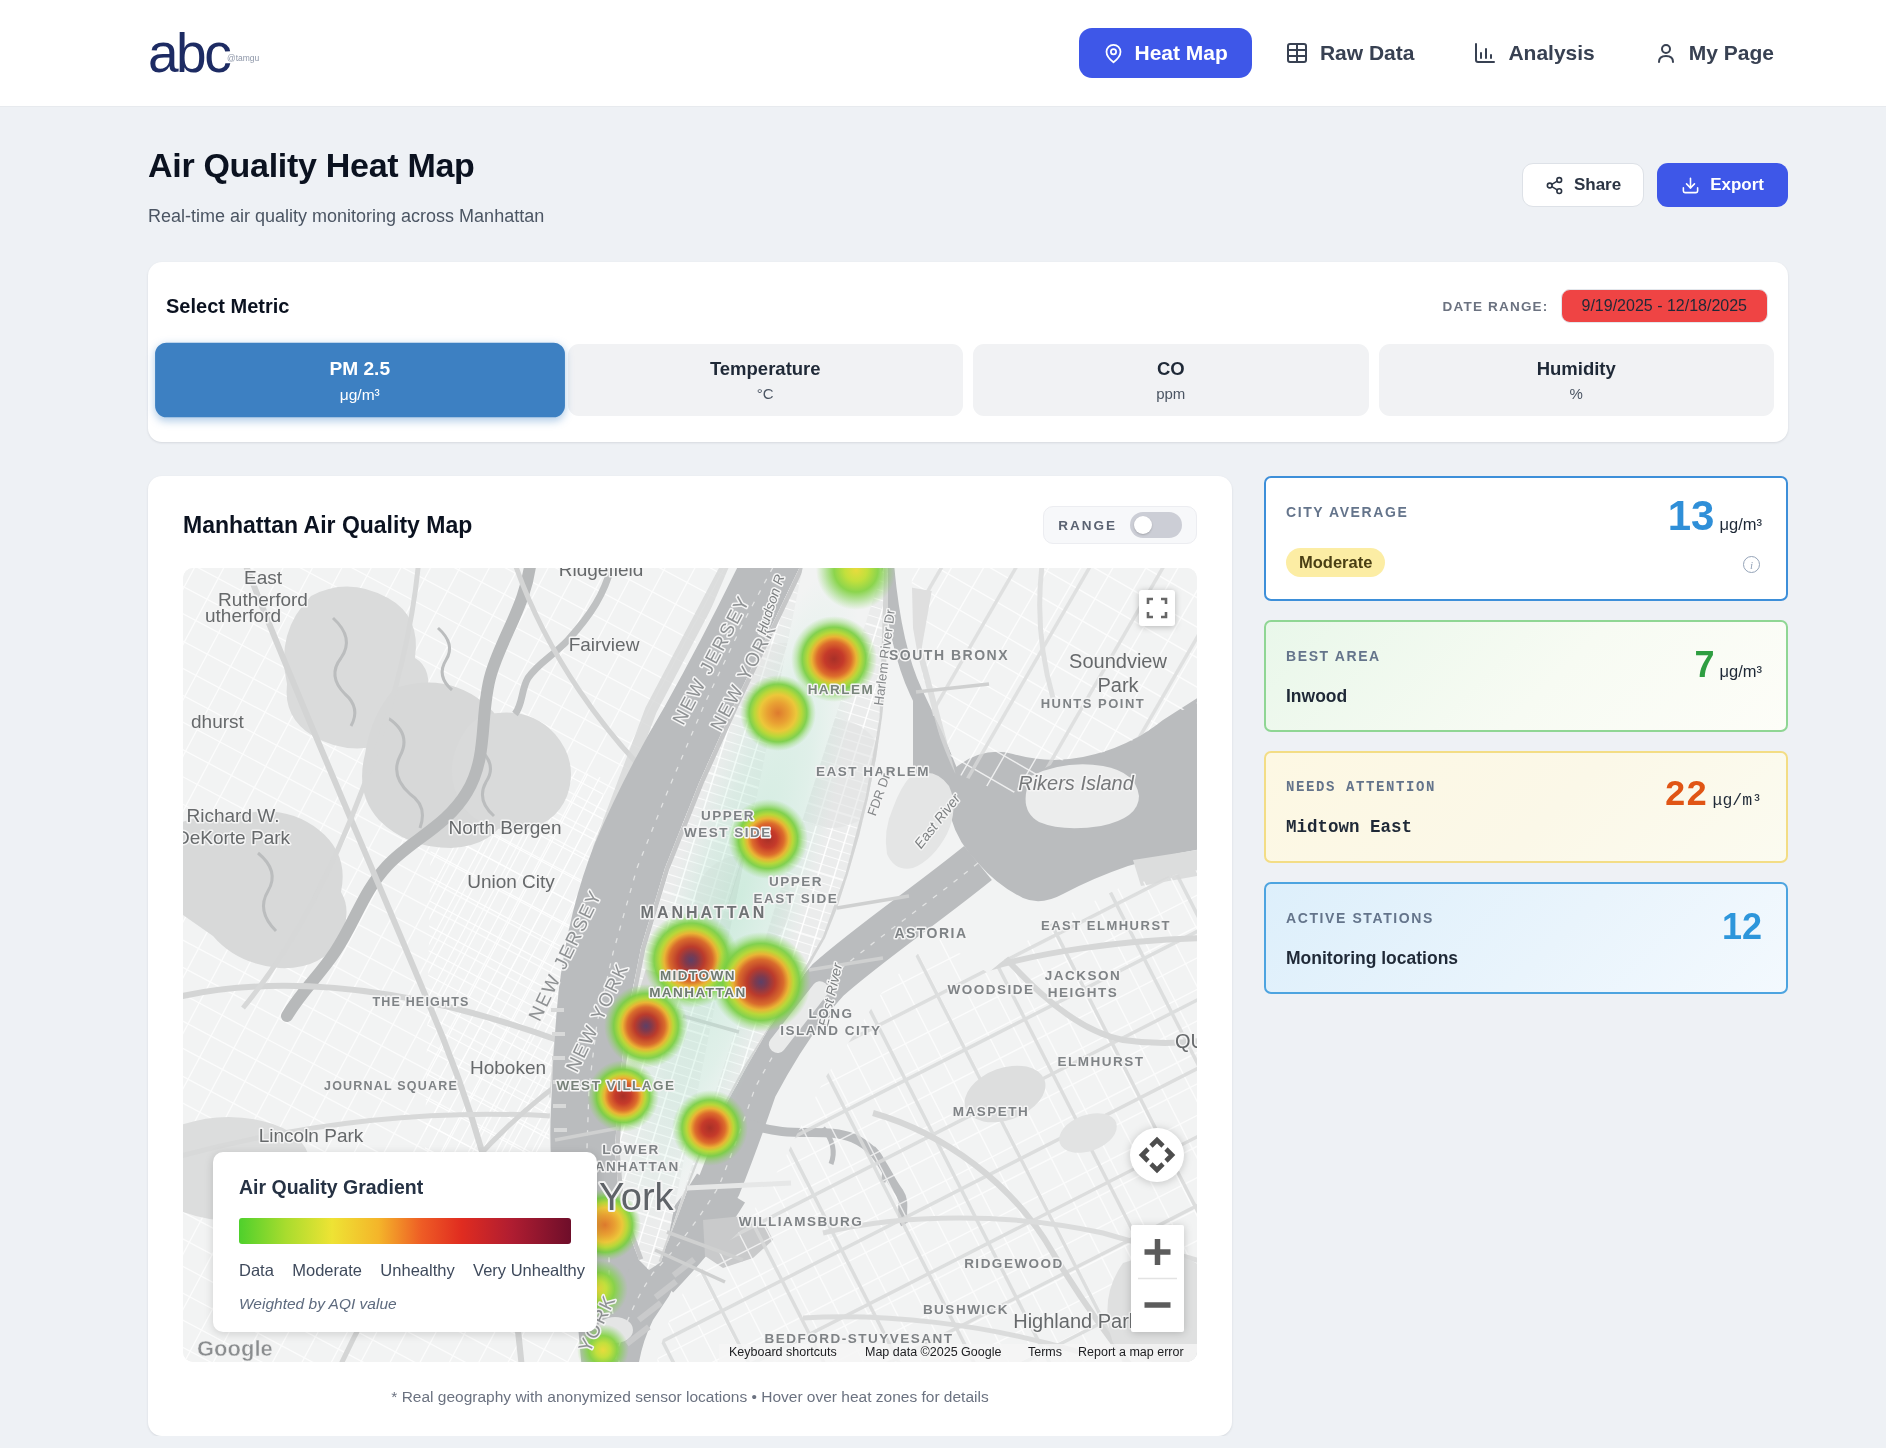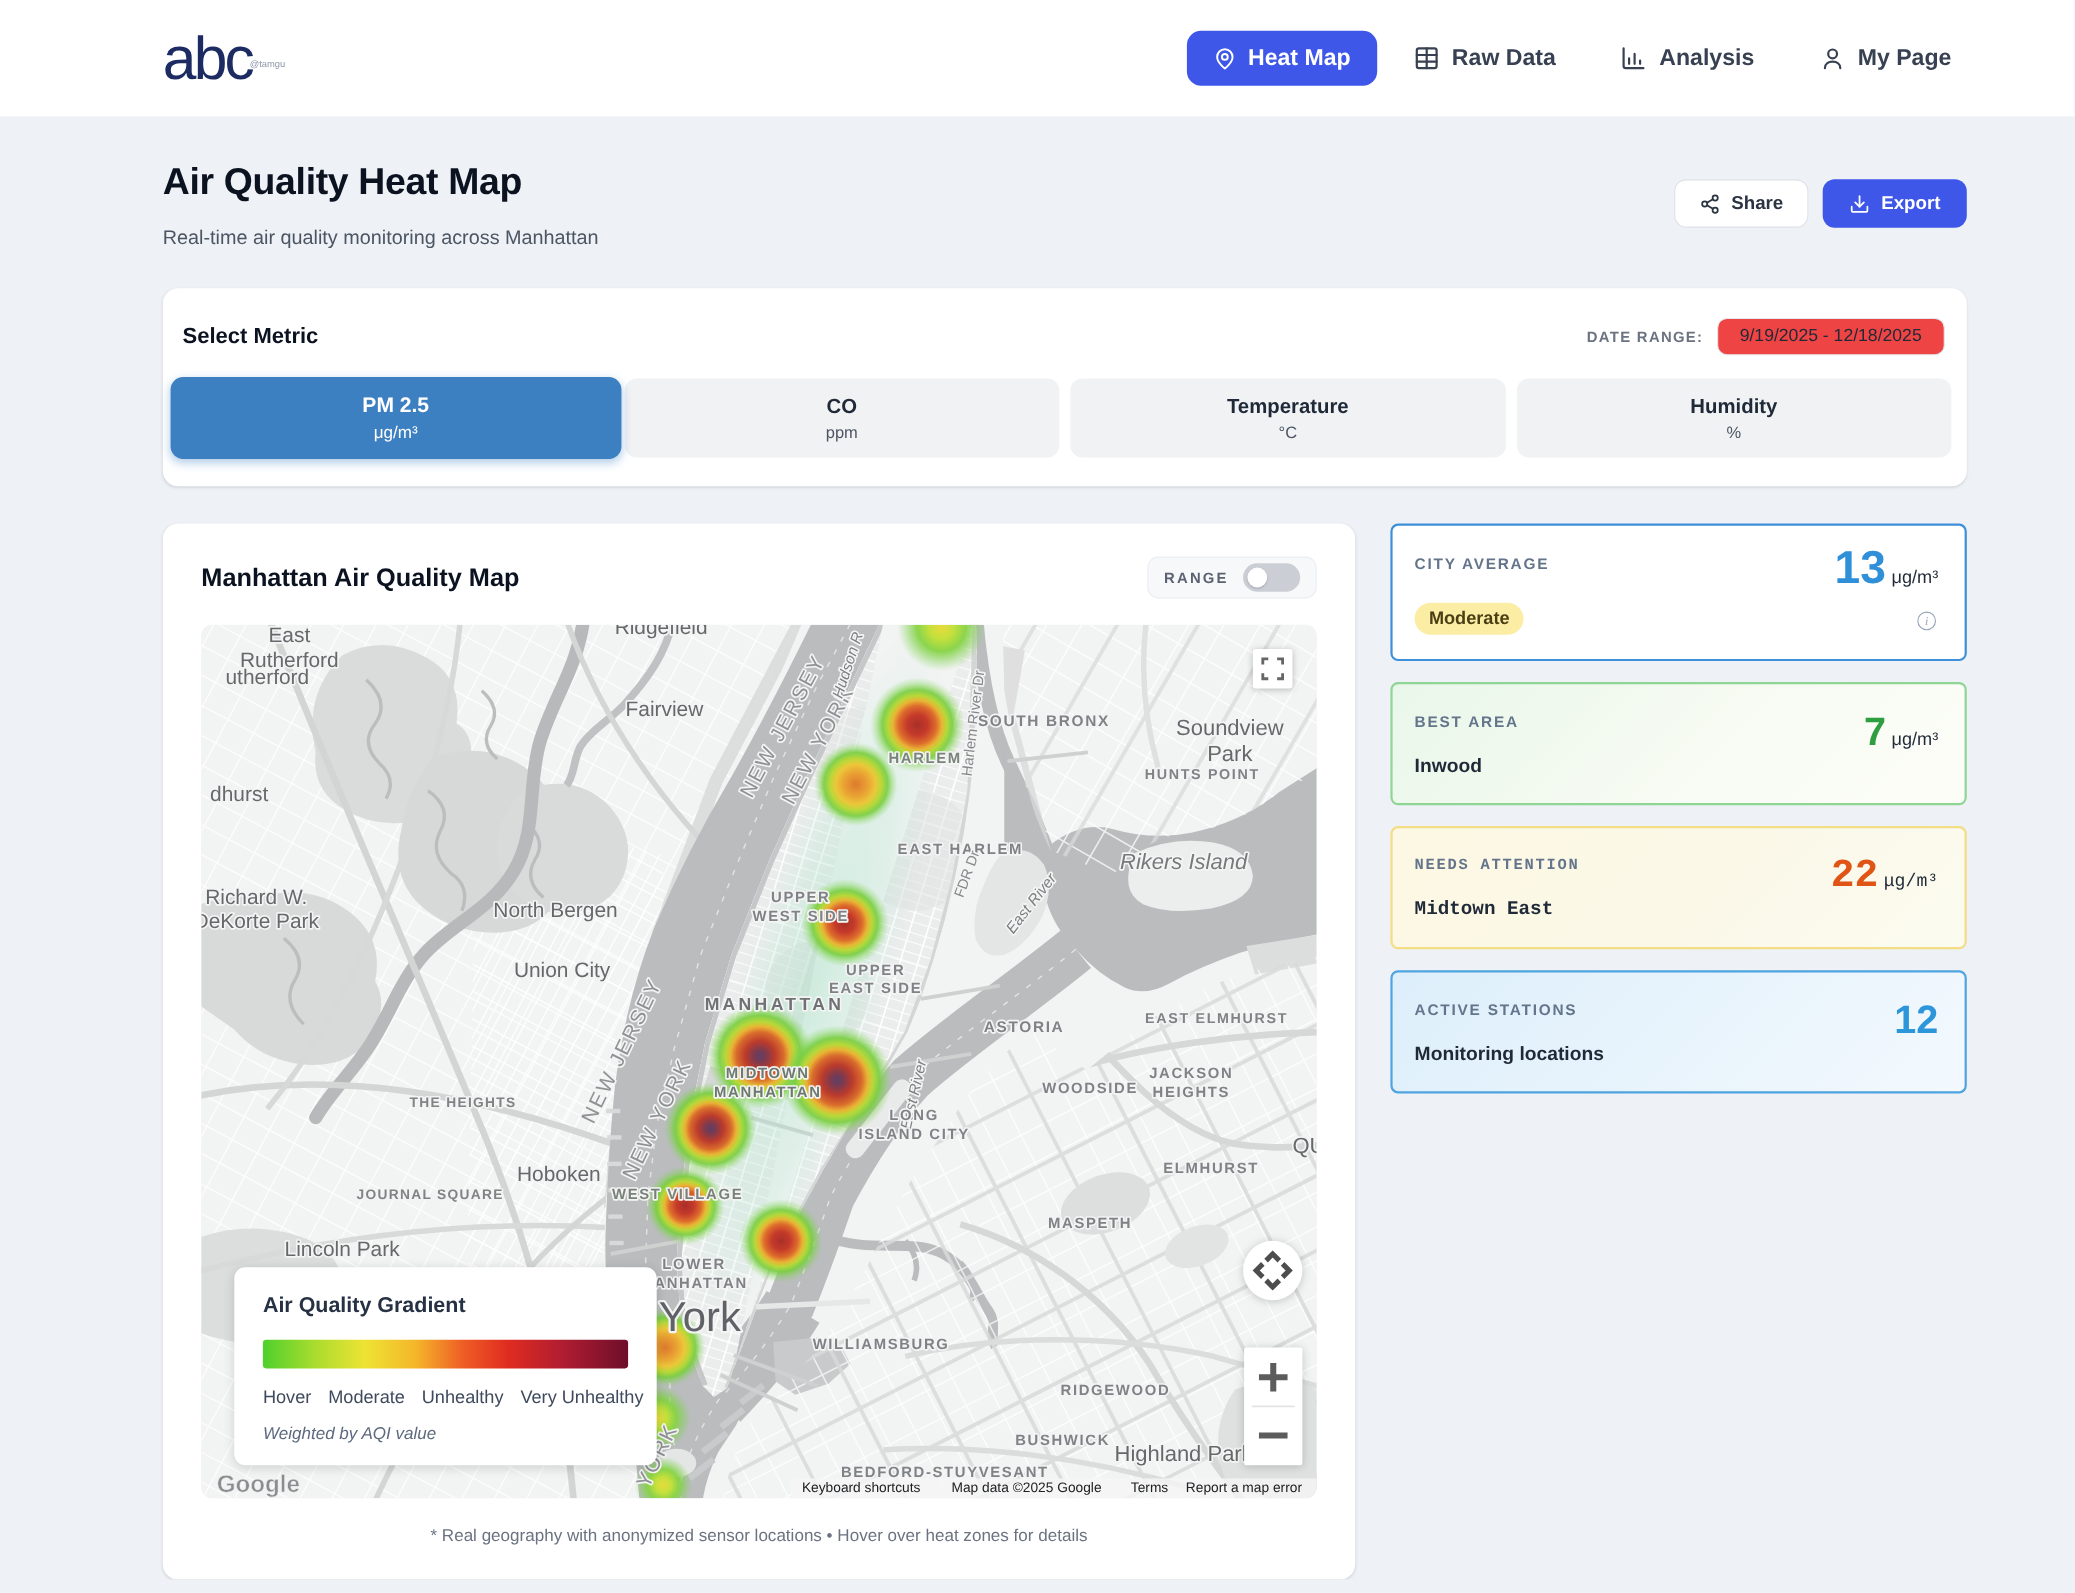--- a/index.html
+++ b/index.html
@@ -149,26 +149,26 @@
         <span class="lbl">DATE RANGE:</span>
         <span class="box">9/19/2025 - 12/18/2025</span>
       </div>
     </div>
     <div class="metric-btns">
       <div class="mbtn sel">
           <span class="t">PM 2.5</span>
           <span class="u">μg/m³</span>
         </div>
       <div class="mbtn">
+          <span class="t">Temperature</span>
+          <span class="u">°C</span>
+        </div>
+      <div class="mbtn">
           <span class="t">CO</span>
           <span class="u">ppm</span>
-        </div>
-      <div class="mbtn">
-          <span class="t">Temperature</span>
-          <span class="u">°C</span>
         </div>
       <div class="mbtn">
           <span class="t">Humidity</span>
           <span class="u">%</span>
         </div>
     </div>
   </div>
 
   <div class="columns">
     <div class="card map-card">
@@ -2399,21 +2399,21 @@
                 <path d="M26.5,14 L26.5,40 M13.5,27 L39.5,27" stroke="#5c5c5c" stroke-width="5.5"></path>
                 <line x1="7" y1="53.5" x2="46" y2="53.5" stroke="#e3e3e3" stroke-width="1.5"></line>
                 <path d="M13.5,80 L39.5,80" stroke="#5c5c5c" stroke-width="5.5"></path>
               </g>
 </g>
 </svg>
         <div class="legend">
           <h3>Air Quality Gradient</h3>
           <div class="bar"></div>
           <div class="row">
-              <span>Hover</span>
+              <span>Data</span>
               <span>Moderate</span>
               <span>Unhealthy</span>
               <span>Very Unhealthy</span>
             </div>
           <div class="note">Weighted by AQI value</div>
         </div>
       </div>
       <div class="caption">* Real geography with anonymized sensor locations • Hover over heat zones for details</div>
     </div>
 

